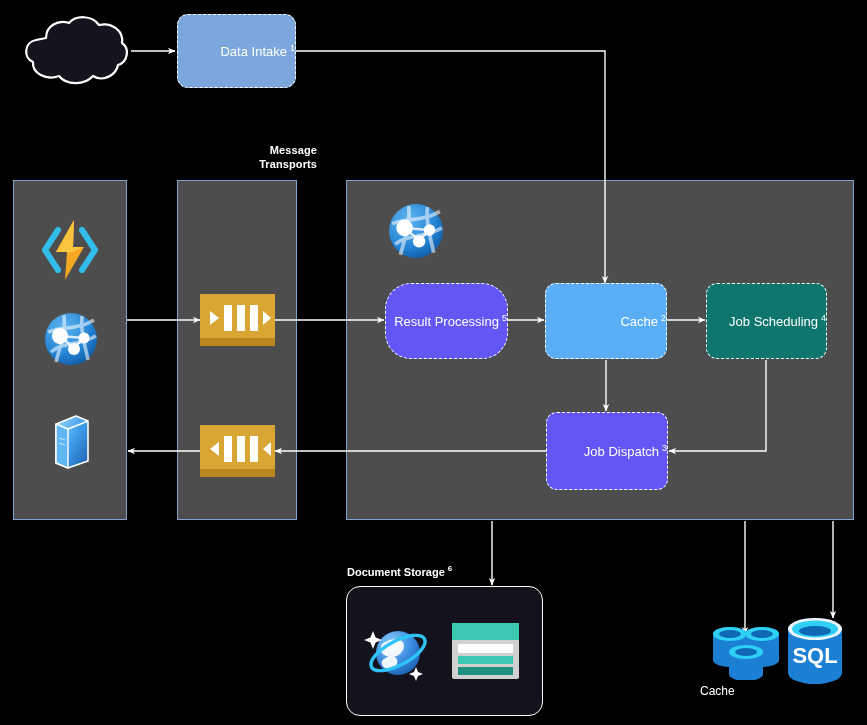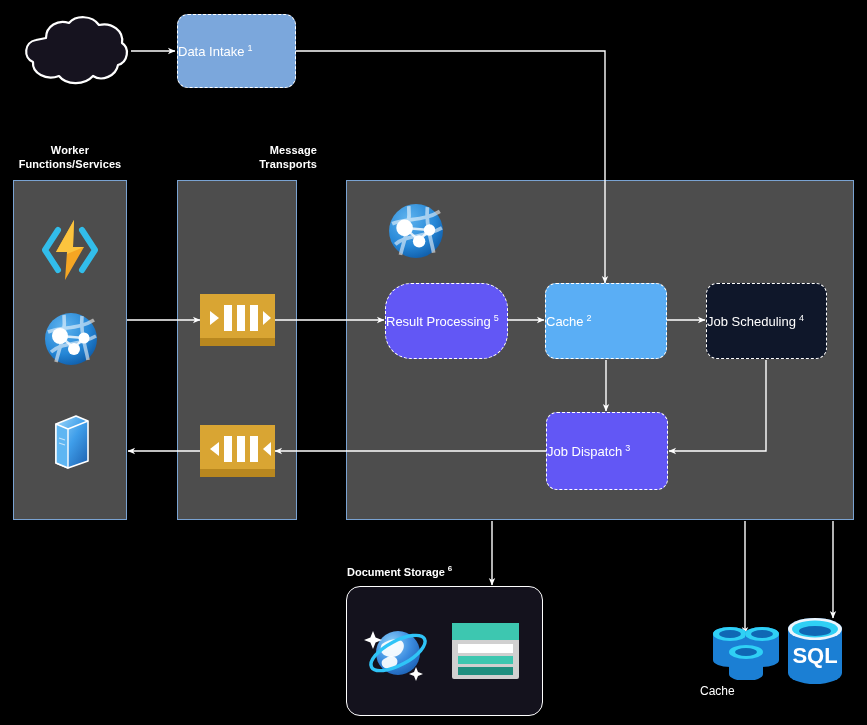--- a/index.html
+++ b/index.html
@@ -42,21 +42,21 @@
     white-space: pre-line;
   }
   
   .procbox {
     position: absolute;
     box-sizing: border-box;
     border-radius: 11px;
     border: 1px dashed #ffffff;
     display: flex;
     align-items: center;
-    justify-content: flex-start;
+    justify-content: flex-end;
     color: #ffffff;
     font-size: 13px;
     text-align: center;
   }
   .procbox .sup {
     font-size: 9px;
     vertical-align: super;
     margin-left: 3px;
   }
   
@@ -88,22 +88,20 @@
 </style>
 </head>
 <body>
 
 <div id="canvas">
 
   <div class="panel" style="left:13px; top:180px; width:114px; height:340px;"></div>
   <div class="panel" style="left:177px; top:180px; width:120px; height:340px;"></div>
   <div class="panel" style="left:346px; top:180px; width:508px; height:340px;"></div>
 
-  <div class="panel-label" style="left:13px; top:143px; width:114px; text-align:center;">Worker
-Functions/Services</div>
   <div class="panel-label" style="left:177px; top:143px; width:140px; text-align:right;">Message
 Transports</div>
 
   <svg class="svg-layer" viewBox="0 0 867 725" xmlns="http://www.w3.org/2000/svg">
     <defs>
       <marker id="arw" markerWidth="9" markerHeight="9" refX="7.6" refY="4" orient="auto" markerUnits="userSpaceOnUse">
         <path d="M0.5,0.8 L8,4 L0.5,7.2 L2.6,4 Z" fill="#ffffff"></path>
       </marker>
     </defs>
     <g stroke="#ffffff" stroke-width="1.4" fill="none" marker-end="url(#arw)">
@@ -256,21 +254,21 @@
   </div>
 
   <div class="procbox" style="left:385px; top:283px; width:123px; height:76px; background:#6257f5;border-radius:26px;">
     <span><span>Result Processing</span><span class="sup">5</span></span>
   </div>
 
   <div class="procbox" style="left:545px; top:283px; width:122px; height:76px; background:#5aaef5;">
     <span><span>Cache</span><span class="sup">2</span></span>
   </div>
 
-  <div class="procbox" style="left:706px; top:283px; width:121px; height:76px; background:#0f172a;">
+  <div class="procbox" style="left:706px; top:283px; width:121px; height:76px; background:#0f766e;">
     <span><span>Job Scheduling</span><span class="sup">4</span></span>
   </div>
 
   <div class="procbox" style="left:546px; top:412px; width:122px; height:78px; background:#6257f5;">
     <span><span>Job Dispatch</span><span class="sup">3</span></span>
   </div>
 
   <div class="storage-caption" style="left:347px; top:564px;">
     <span>Document Storage</span><span class="sup" style="font-size:8px; vertical-align:super; margin-left:3px;">6</span>
   </div>

